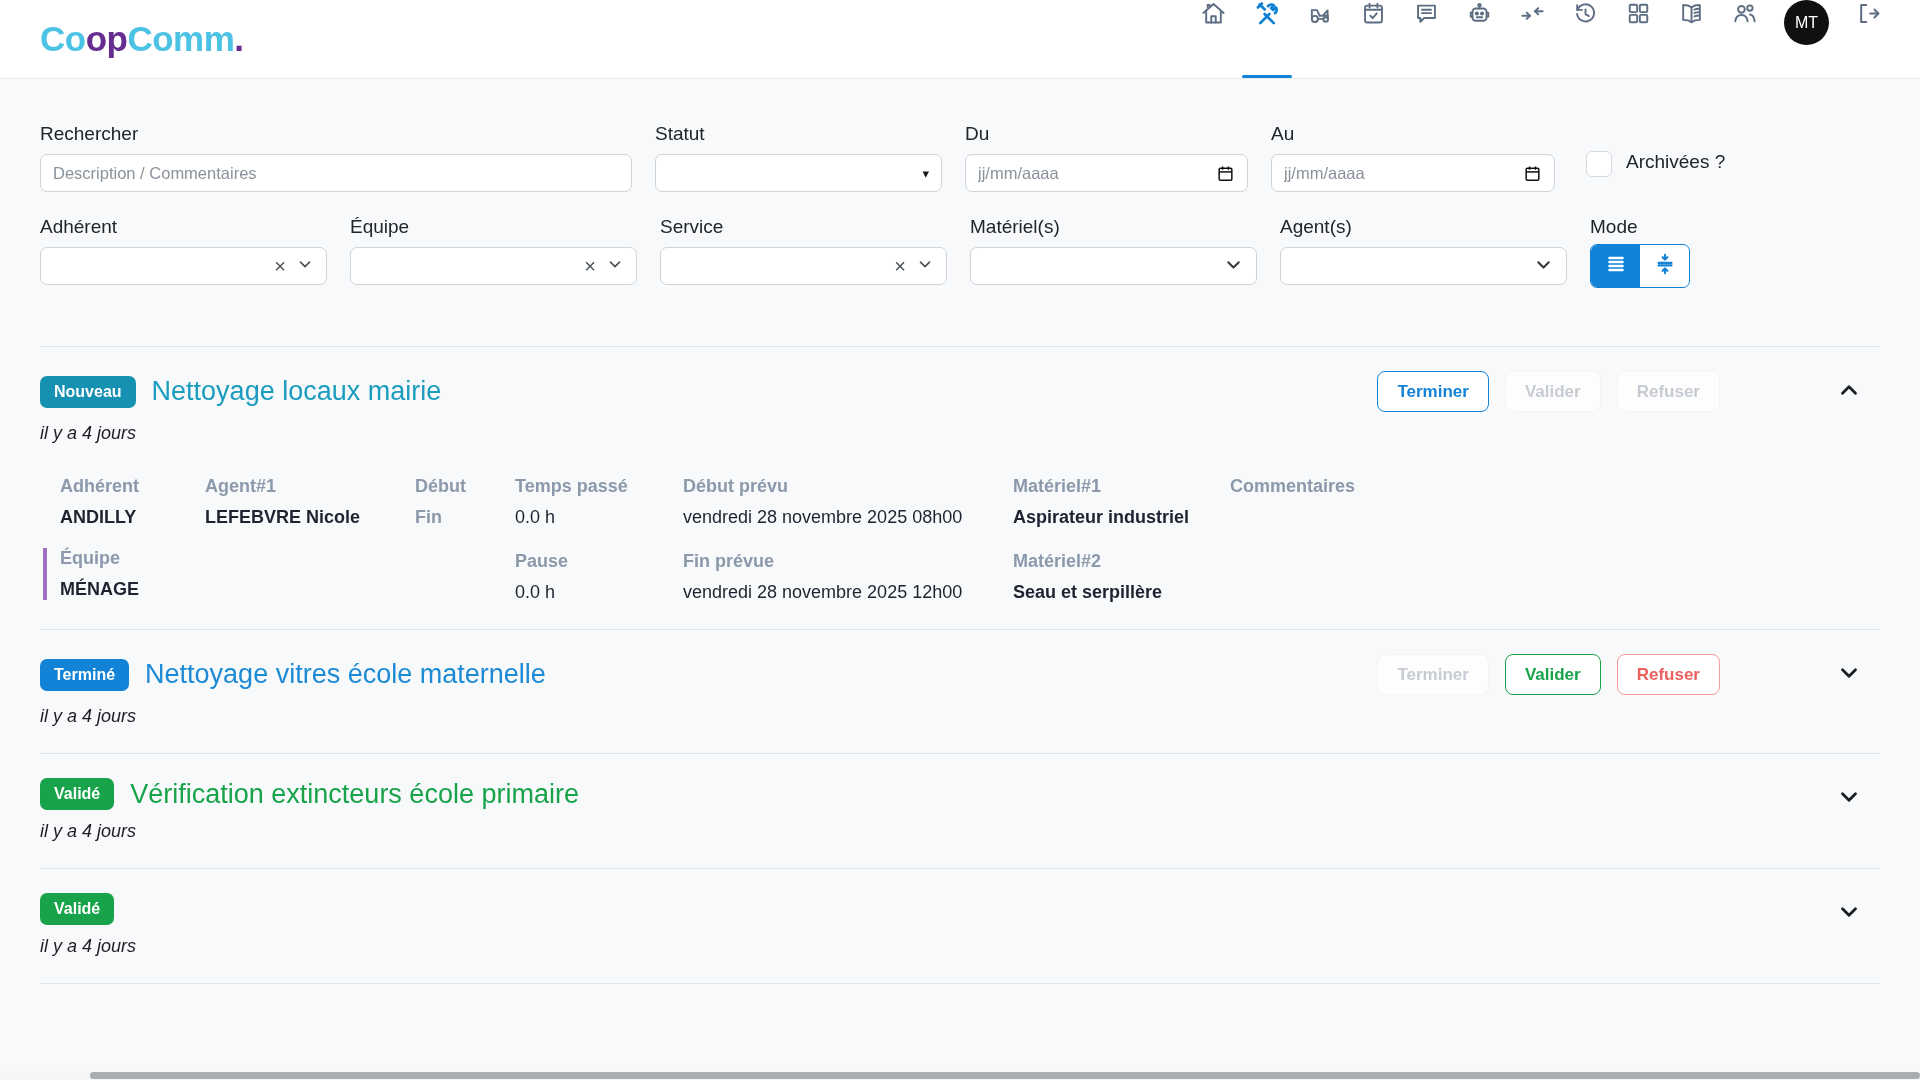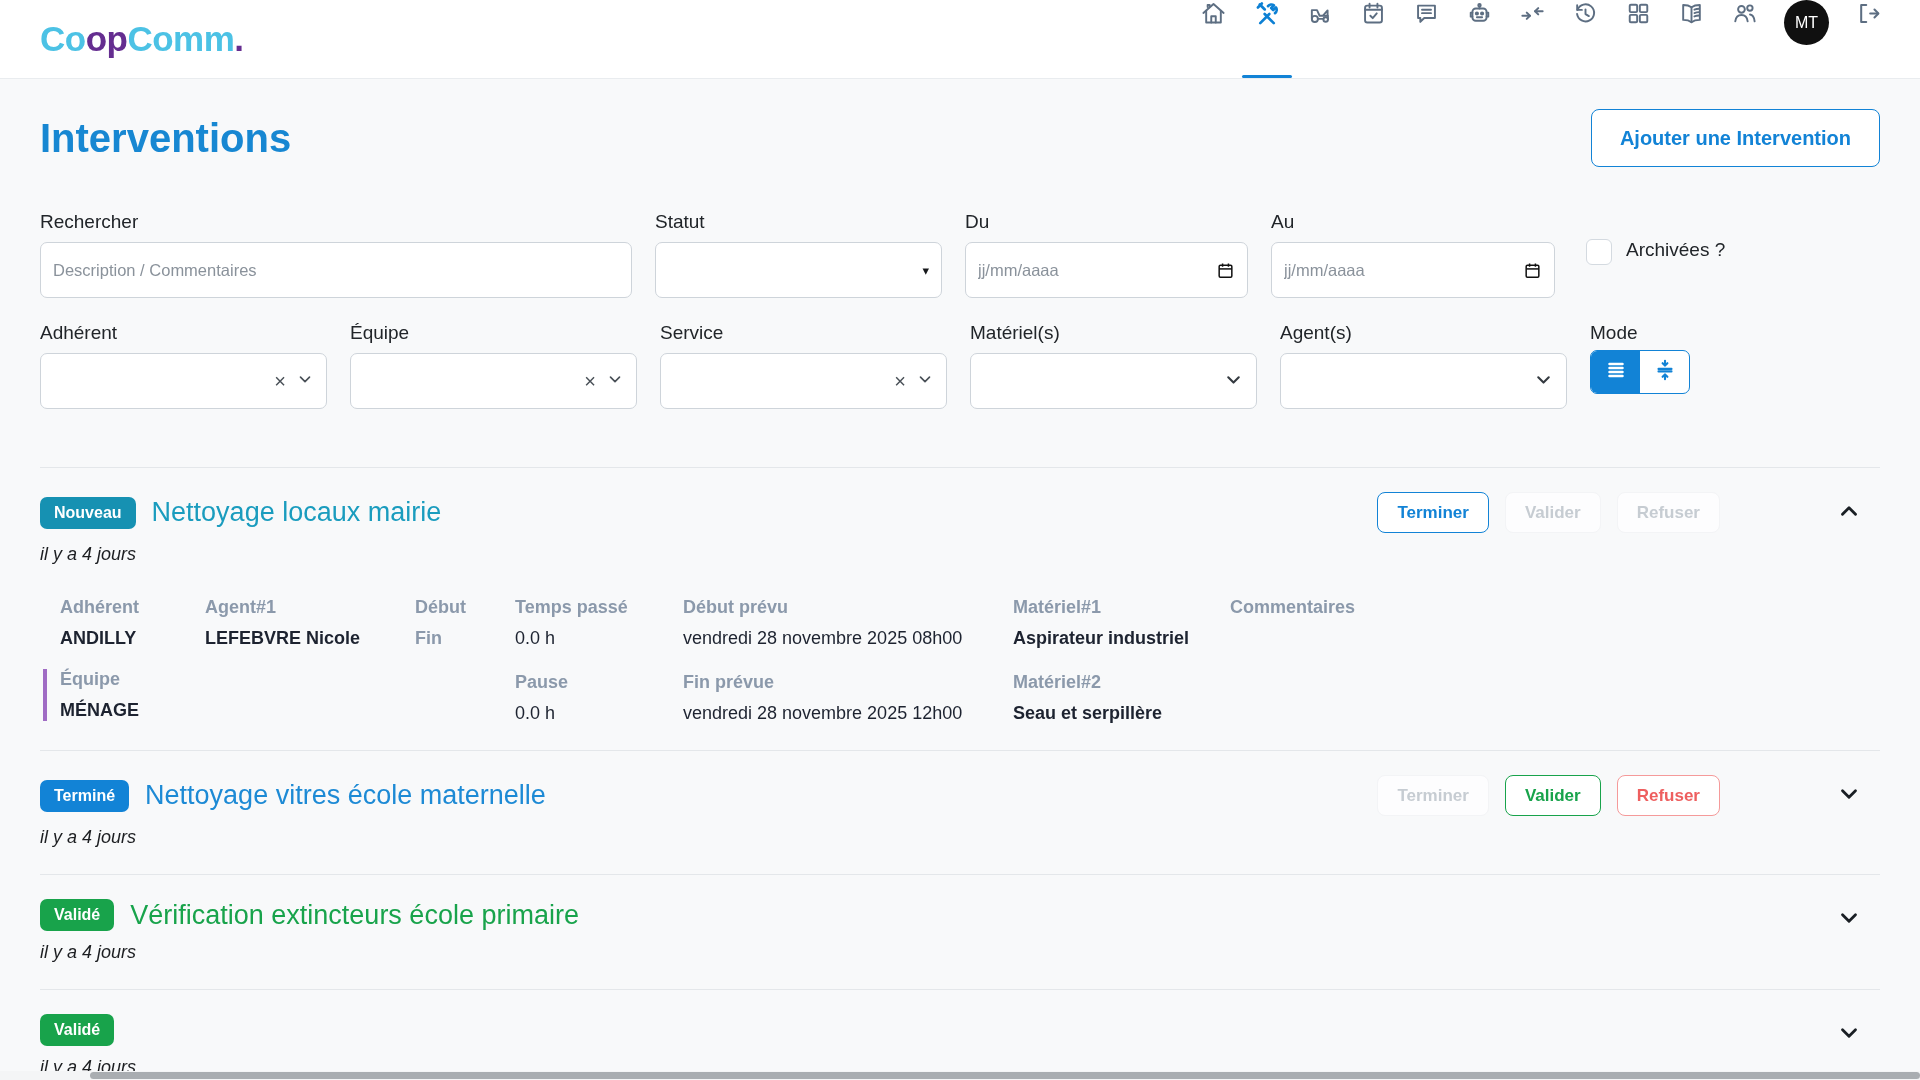--- a/index.html
+++ b/index.html
@@ -22,21 +22,21 @@
   .page-head { display:flex; justify-content:space-between; align-items:center; margin-top:30px; }
   .page-title { font-size:40px; font-weight:bold; color:#1787d2; }
   .add-btn { height:58px; padding:0 28px; background:#fff; border:1.5px solid #1283d6; border-radius:8px; color:#1283d6; font-size:20px; font-weight:bold; font-family:inherit; cursor:pointer; }
 
   
   .filters { margin-top:44px; }
   .frow1 { display:grid; grid-template-columns:592px 287px 283px 284px auto; column-gap:23px; }
   .frow2 { display:grid; grid-template-columns:287px 287px 287px 287px 287px auto; column-gap:23px; margin-top:24px; }
   .ffield { display:flex; flex-direction:column; }
   .flabel { font-size:19px; color:#212529; margin-bottom:9px; }
-  .ctl { position:relative; height:56px; background:#fff; border:1px solid #ced4da; border-radius:7px; display:flex; align-items:center; padding:0 12px; font-size:16.5px; }
+  .ctl { position:relative; height:38px; background:#fff; border:1px solid #ced4da; border-radius:7px; display:flex; align-items:center; padding:0 12px; font-size:16.5px; }
   .ctl input { border:none; outline:none; width:100%; height:100%; font-size:16.5px; font-family:inherit; background:transparent; color:#212529; }
   .ctl input::placeholder { color:#8a929b; opacity:1; }
   .caret { margin-left:auto; font-size:13px; color:#16181b; }
   .ctl .right-icons { margin-left:auto; display:flex; align-items:center; gap:10px; }
   .clear-x { font-size:20px; color:#495057; line-height:1; cursor:pointer; }
   .arch-wrap { display:flex; align-items:flex-start; gap:14px; height:40px; margin-top:28px;padding-left:8px; }
   .checkbox { width:26px; height:26px; border:1.5px solid #d4dae0; border-radius:6px; background:#fff; cursor:pointer; }
   .arch-label { font-size:19px; }
   .mode-field .flabel { margin-bottom:6px; }
   .toggle-group { display:flex; width:100px; height:44px; border:1px solid #1283d6; border-radius:7px; overflow:hidden; background:#fff; }
@@ -205,24 +205,20 @@
             <path d="M13.5 12h7"></path>
             <path d="M17.3 8.5l3.5 3.5-3.5 3.5"></path>
           </svg>
         </span>
     </div>
   </div>
 </div>
 
 <div class="main">
 
-  <div class="page-head">
-    <div class="page-title">Interventions</div>
-    <button class="add-btn">Ajouter une Intervention</button>
-  </div>
 
   <div class="filters">
     <div class="frow1">
       <div class="ffield">
         <div class="flabel">Rechercher</div>
         <div class="ctl">
           <input type="text" placeholder="Description / Commentaires" style="">
         </div>
       </div>
       <div class="ffield">

